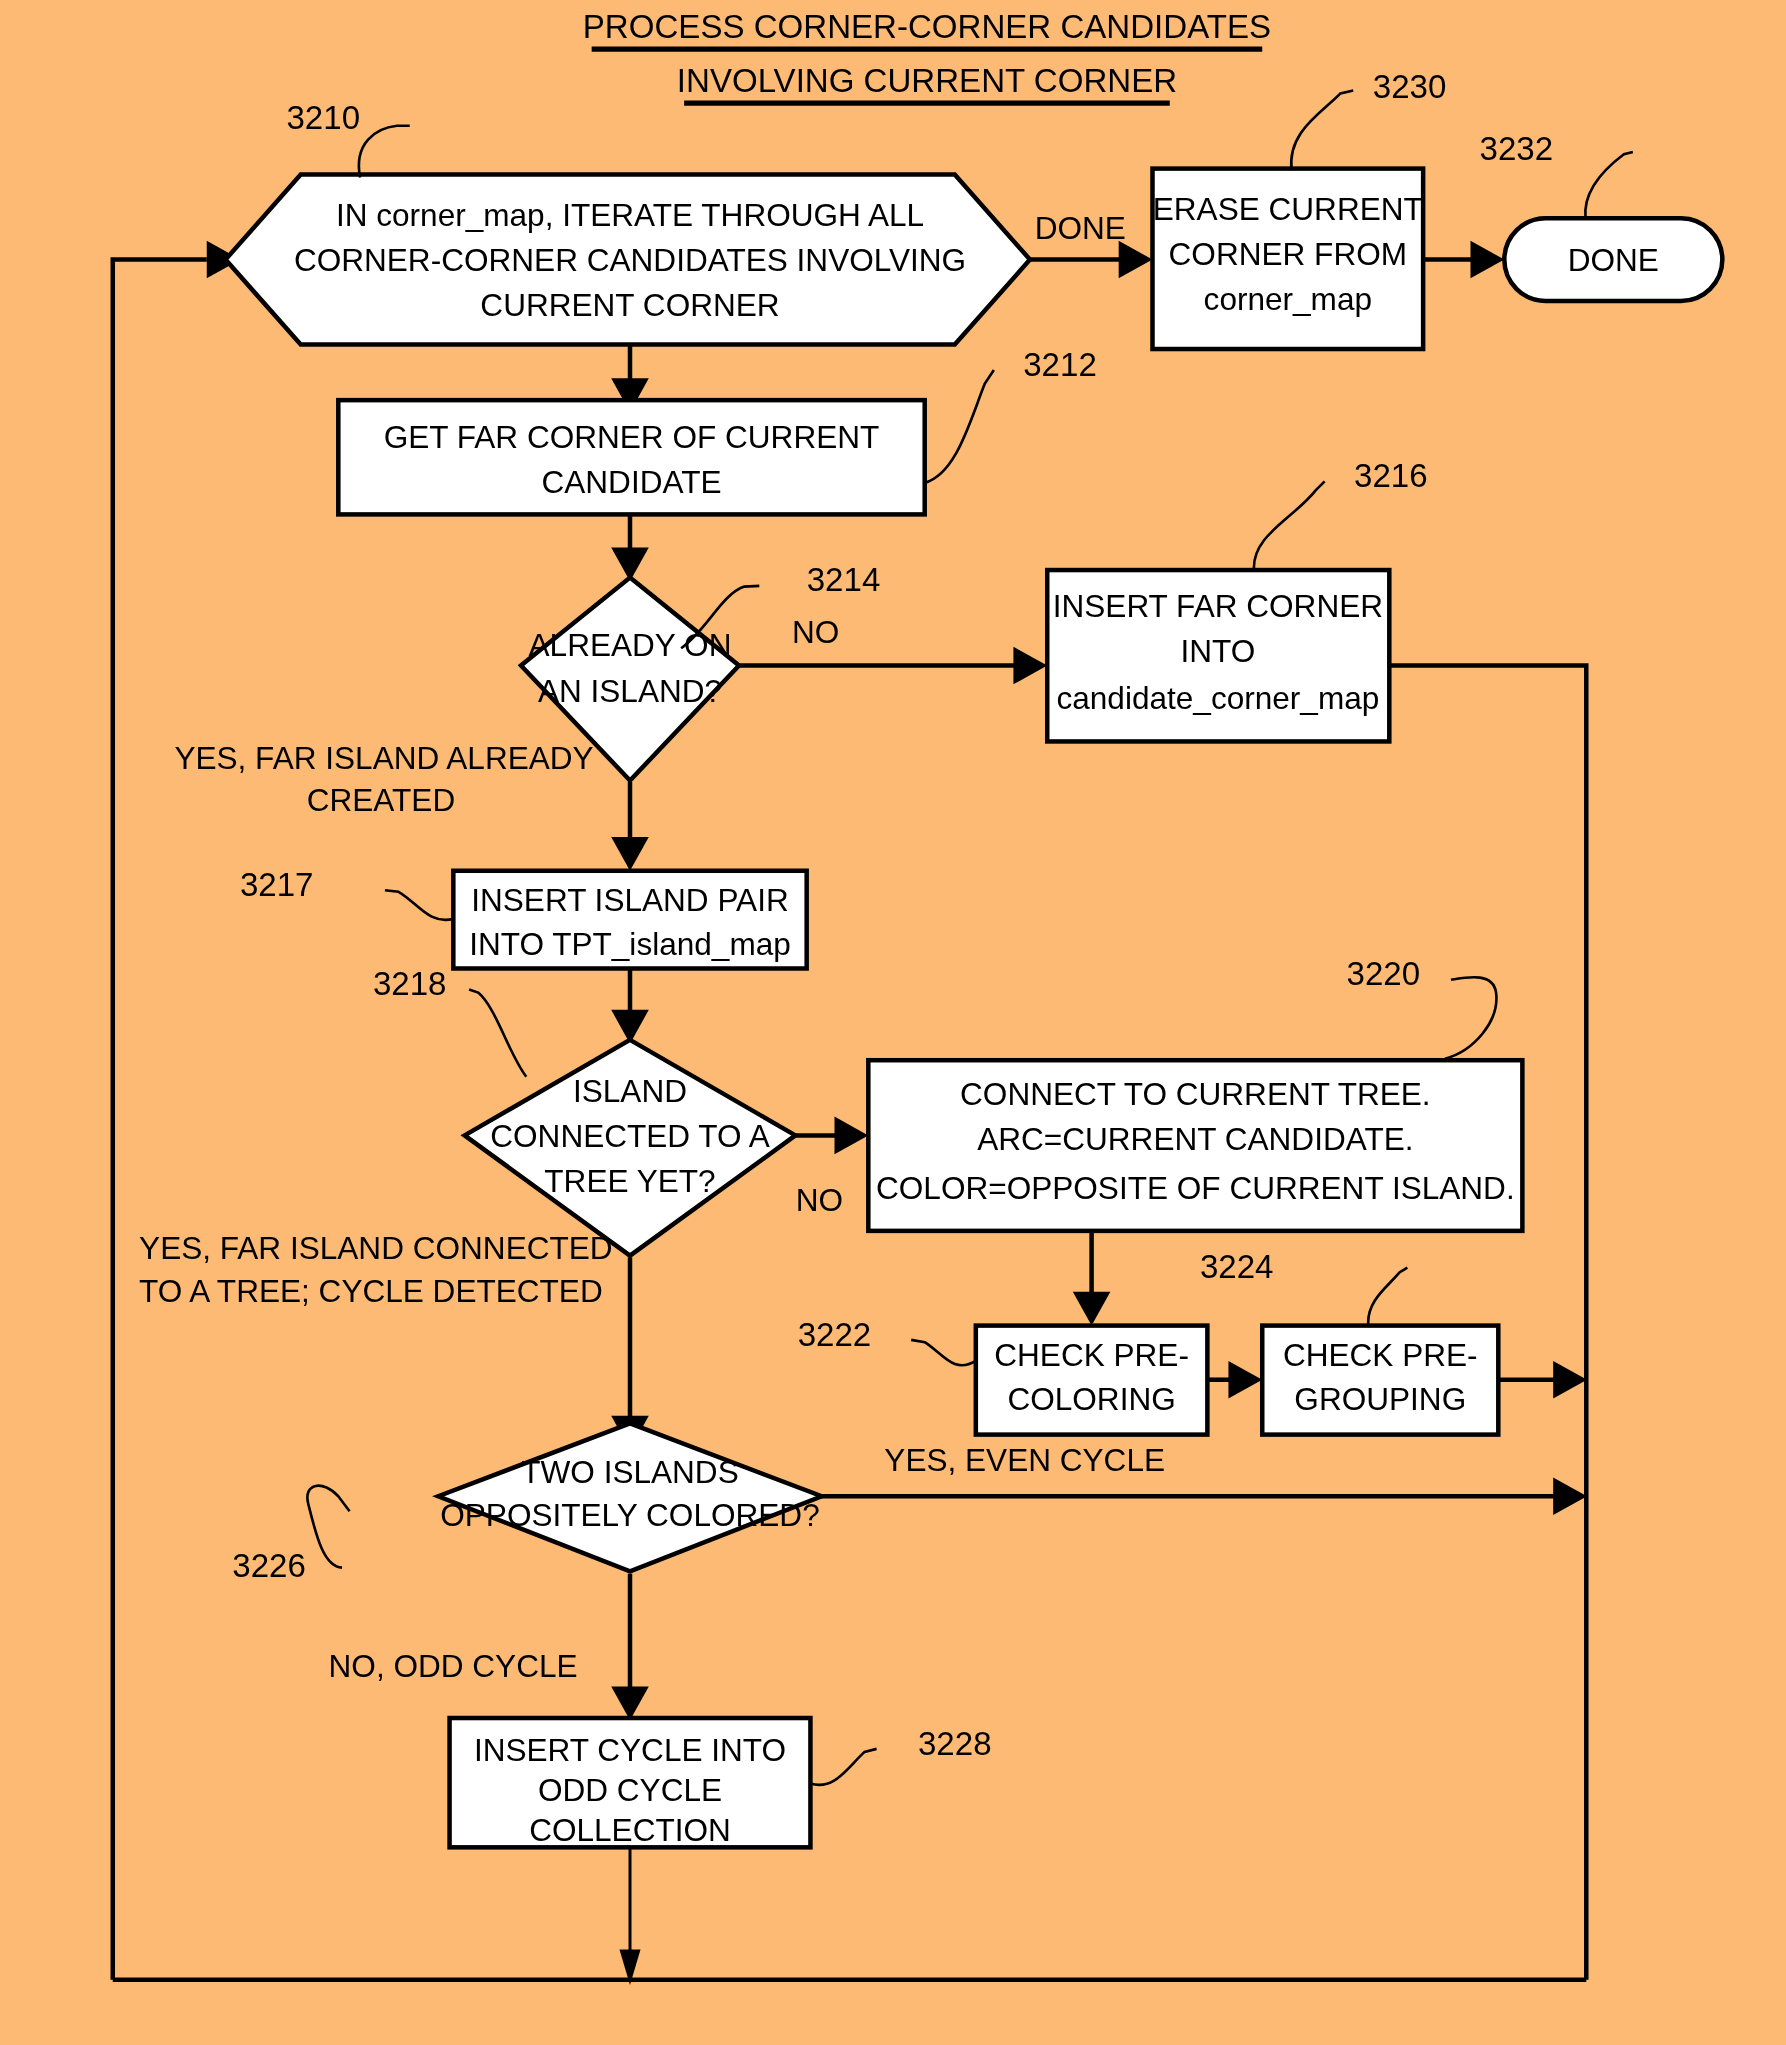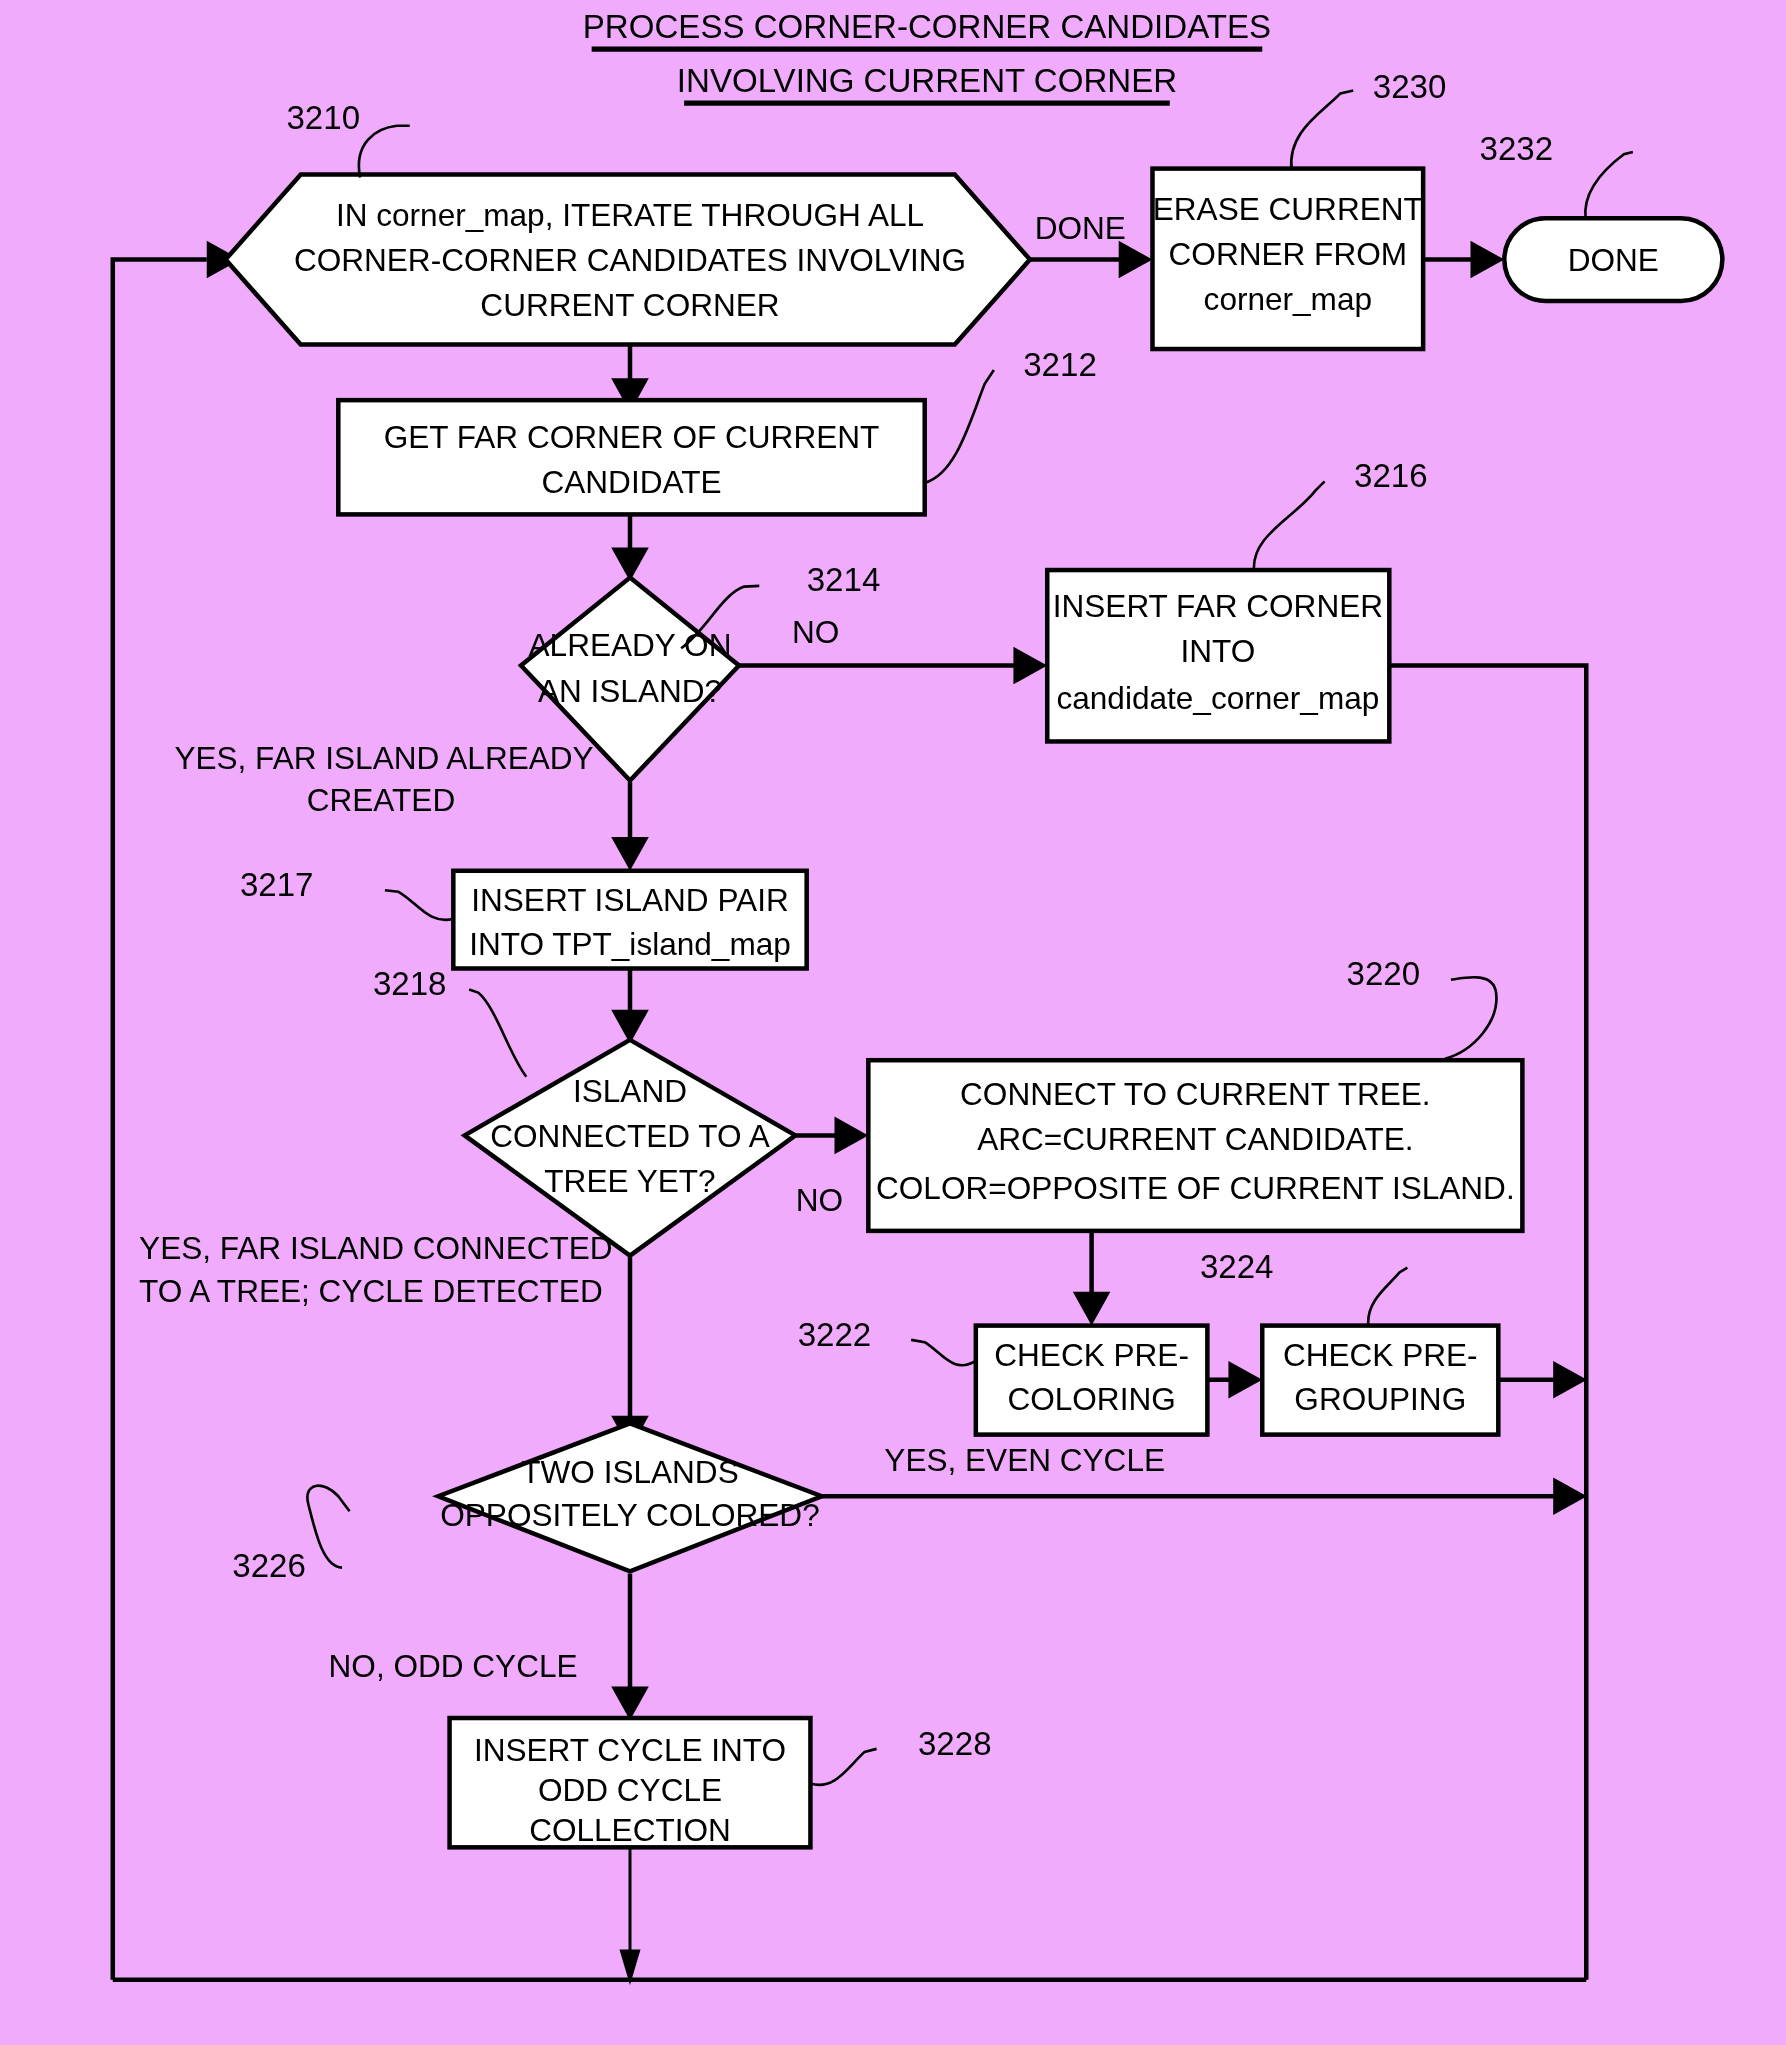--- a/index.html
+++ b/index.html
@@ -4,21 +4,21 @@
 <style>
   html, body {
     margin: 0;
     padding: 0;
     background: #ffffff;
   }
   #page {
     position: relative;
     width: 1787px;
     height: 2046px;
-    background: #f0abfc;
+    background: #fdba74;
     font-family: "Liberation Sans", sans-serif;
   }
   svg.flow {
     position: absolute;
     left: 0;
     top: 0;
     width: 1787px;
     height: 2046px;
     display: block;
   }

